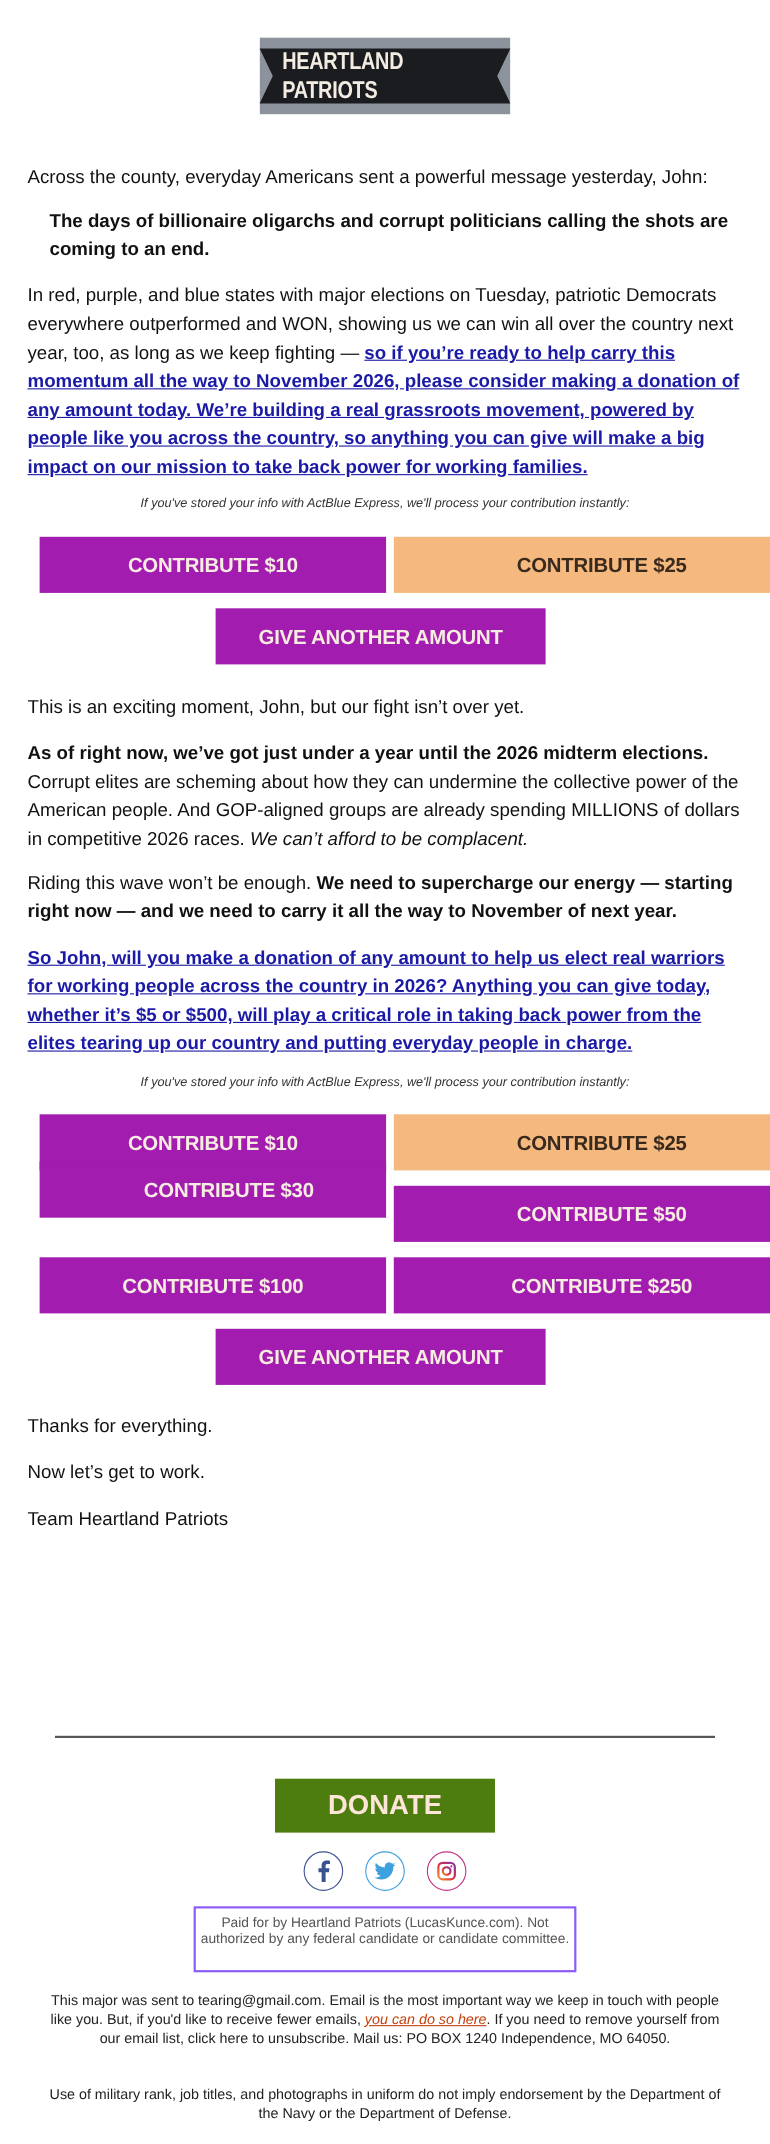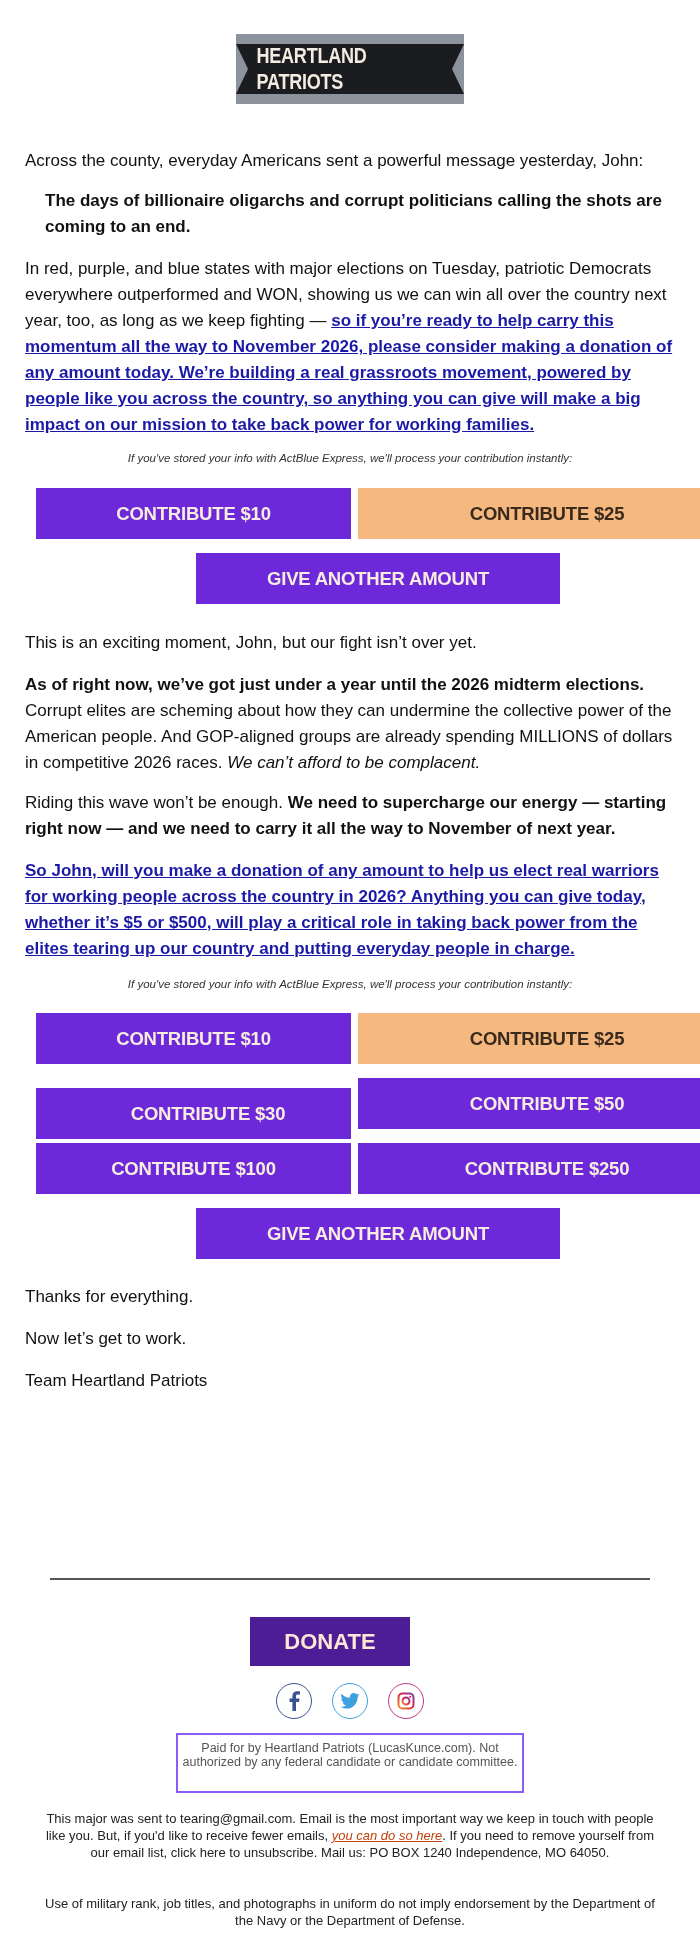--- a/index.html
+++ b/index.html
@@ -30,32 +30,32 @@
   .p b { font-weight: bold; margin-top: 16px; }
   .p a, .link { color: #1a1aa6; text-decoration: underline; font-weight: bold; }
   .note {
     position: absolute; left: 0; width: 700px; text-align: center;
     font-size: 11.5px; font-style: italic; color: #333;
   }
   .btn {
     position: absolute; height: 51px;
     display: flex; align-items: center; justify-content: center;
     font-weight: bold; font-size: 18.5px; letter-spacing: -0.2px;
-    background: #6d28d9; color: #f6ece0; cursor: pointer;
+    background: #a21caf; color: #f6ece0; cursor: pointer;
   }
   .btn.alt { background: #f5b87e; color: #3a2a1e; }
   .btn.l { left: 36px; width: 315px; }
   .btn.r { left: 358px; width: 378px; }
-  .btn.c { left: 196px; width: 364px; }
+  .btn.c { left: 196px; width: 300px; }
   .hr {
     position: absolute; left: 50px; top: 1578px; width: 600px; height: 2px; background: #555;
   }
   .donate {
-    position: absolute; left: 250px; top: 1617px; width: 160px; height: 49px;
-    background: #4c1d95; color: #fde5d7; font-weight: bold; font-size: 22px;
+    position: absolute; left: 250px; top: 1617px; width: 200px; height: 49px;
+    background: #4d7c0f; color: #fde5d7; font-weight: bold; font-size: 25px;
     display: flex; align-items: center; justify-content: center; cursor: pointer;
   }
   .social {
     position: absolute; top: 1683px; width: 36px; height: 36px; border-radius: 50%;
     display: flex; align-items: center; justify-content: center; cursor: pointer;
   }
   .social.fb { left: 276px; border: 1.5px solid #3b5291; }
   .social.tw { left: 332px; border: 1.5px solid #3fa0e0; }
   .social.ig { left: 388px; border: 1.5px solid #c13584; }
   .paid {
@@ -105,21 +105,21 @@
 </div>
 
 <div class="p" style="top:858px;">
   <a>So John, will you make a donation of any amount to help us elect real warriors for working people across the country in 2026? Anything you can give today, whether it’s $5 or $500, will play a critical role in taking back power from the elites tearing up our country and putting everyday people in charge.</a>
 </div>
 
 <div class="note" style="top:978px;">If you've stored your info with ActBlue Express, we'll process your contribution instantly:</div>
 
 <div class="btn l" style="top:1013px;">CONTRIBUTE $10</div>
 <div class="btn r alt" style="top:1013px;">CONTRIBUTE $25</div>
-<div class="btn l" style="top:1088px;padding-left:29px;">CONTRIBUTE $30</div>
+<div class="btn l" style="top:1056px;padding-left:29px;">CONTRIBUTE $30</div>
 <div class="btn r" style="top:1078px;">CONTRIBUTE $50</div>
 <div class="btn l" style="top:1143px;">CONTRIBUTE $100</div>
 <div class="btn r" style="top:1143px;">CONTRIBUTE $250</div>
 <div class="btn c" style="top:1208px;">GIVE ANOTHER AMOUNT</div>
 
 <div class="p" style="top:1284px;">Thanks for everything.</div>
 <div class="p" style="top:1326px;">Now let’s get to work.</div>
 <div class="p" style="top:1368px;">Team Heartland Patriots</div>
 
 <div class="hr"></div>

